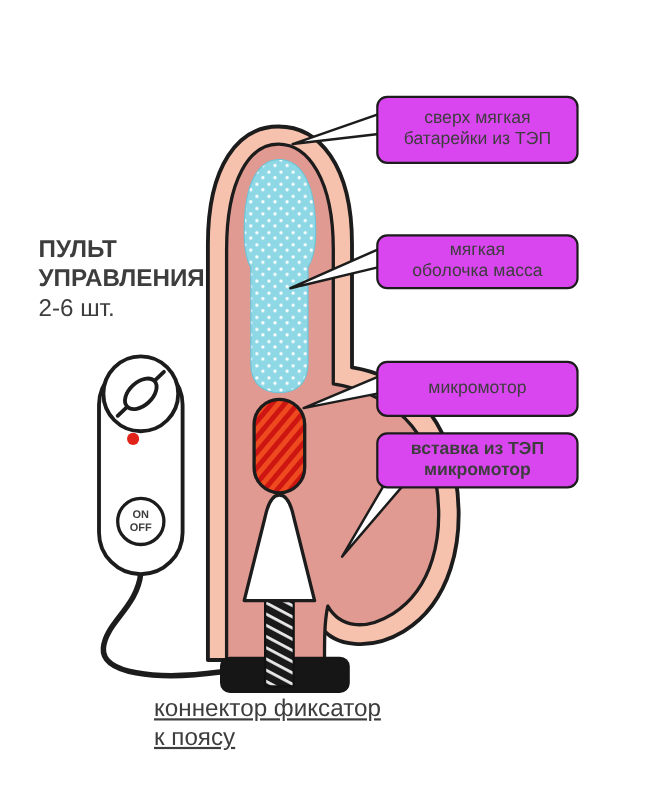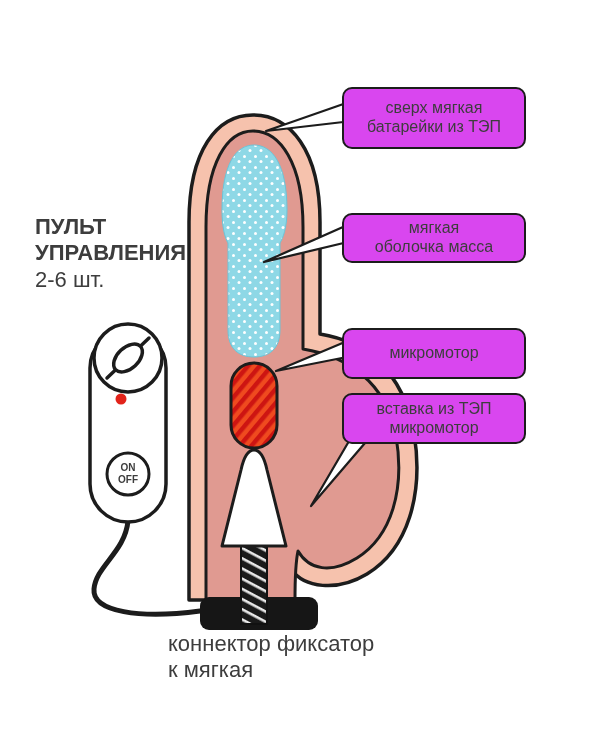--- a/index.html
+++ b/index.html
@@ -80,29 +80,29 @@
 
   <div class="callout" style="left:342px;top:213px;width:180px;height:46px;">
     <div>мягкая</div>
     <div>оболочка масса</div>
   </div>
 
   <div class="callout" style="left:342px;top:328px;width:180px;height:47px;">
     <div>микромотор</div>
   </div>
 
-  <div class="callout" style="left:342px;top:393px;width:180px;height:47px;">
+  <div class="callout" style="left:342px;top:393px;width:180px;height:47px;font-weight:bold;">
     <div>вставка из ТЭП</div>
     <div>микромотор</div>
   </div>
 
   <div class="label" style="left:35px;top:214px;width:190px;">
     <div class="bold">ПУЛЬТ</div>
     <div class="bold">УПРАВЛЕНИЯ</div>
     <div>2-6 шт.</div>
   </div>
 
-  <div class="label" style="left:168px;top:631px;width:225px;">
+  <div class="label" style="left:140px;top:631px;width:225px;text-decoration:underline;">
     <div>коннектор фиксатор</div>
-    <div>к мягкая</div>
+    <div>к поясу</div>
   </div>
 
 </div>
 
 </body></html>

